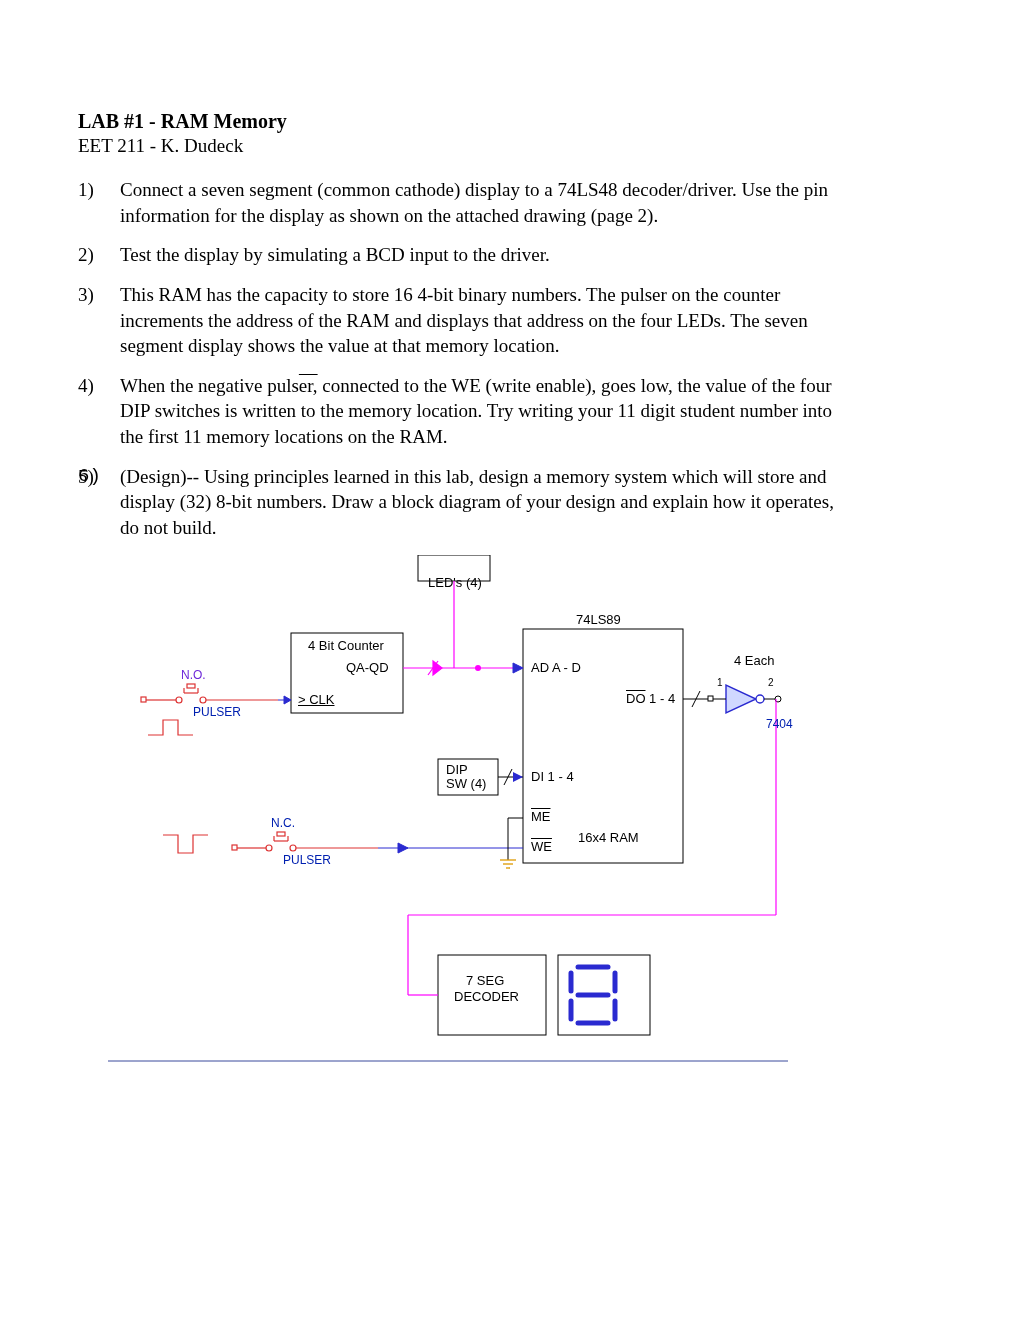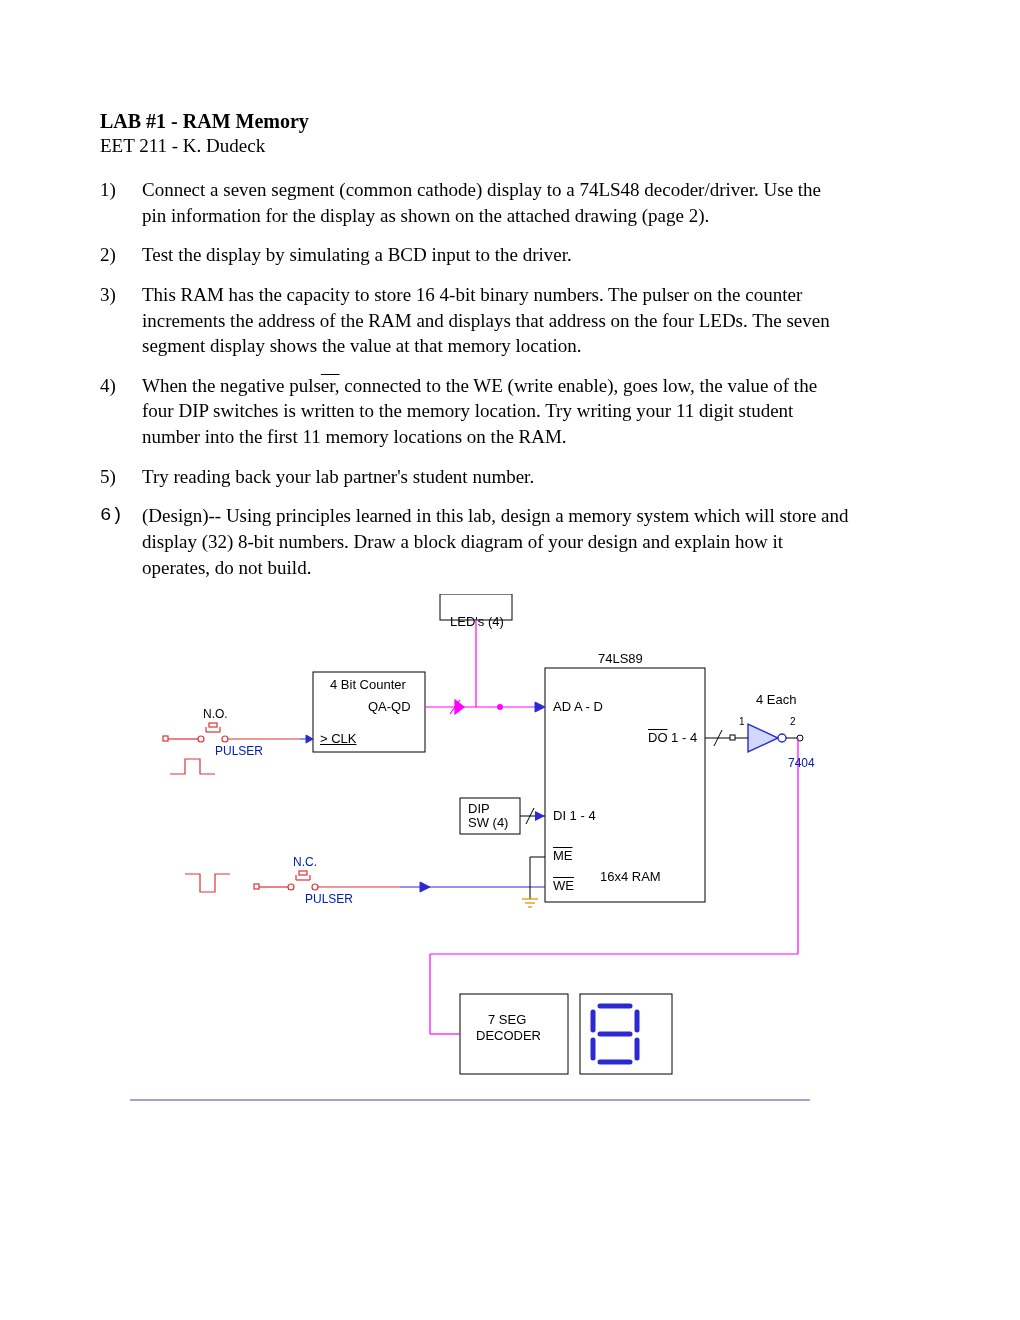--- a/index.html
+++ b/index.html
@@ -1,16 +1,16 @@
 <!DOCTYPE html>
 <html><head>
 <meta charset="utf-8">
 <style>
   body { margin:0; padding:0; background:#fff; font-family:"Times New Roman",serif; color:#000; width:1020px; }
-  .page { padding:110px 170px 40px 100px; }
+  .page { padding:110px 170px 40px 78px; }
   .title { font-weight:bold; font-size:20px; }
   .subtitle { font-size:19px; margin-top:2px; }
   ol.steps { margin:20px 0 0 0; padding:0; list-style:none; }
   ol.steps li { font-size:19px; line-height:1.35; margin:14px 0 14px 0; padding-left:42px; position:relative; }
   ol.steps li .num { position:absolute; left:0; top:0; }
   .mono { font-family:"Courier New",monospace; }
   .overbar { text-decoration:overline; }
   .diagram-wrap { position:relative; width:680px; height:540px; margin:8px 0 0 30px; font-family:Arial,Helvetica,sans-serif; font-size:13px; }
 </style>
 </head>
@@ -18,21 +18,21 @@
 
 <div class="page">
   <div class="title">LAB #1  - RAM Memory</div>
   <div class="subtitle">EET 211 -  K. Dudeck</div>
 
   <ol class="steps">
     <li><span class="num">1)</span><span>Connect a seven segment (common cathode) display to a 74LS48 decoder/driver.  Use the pin information for the display as shown on the attached drawing (page 2).</span></li>
     <li><span class="num">2)</span><span>Test the display by simulating a BCD input to the driver.</span></li>
     <li><span class="num">3)</span><span>This RAM has the capacity to store 16 4-bit binary numbers.  The pulser on the counter increments the address of the RAM and displays that address on the four LEDs. The seven segment display shows the value at that memory location.</span></li>
     <li><span class="num">4)</span><span>When the negative puls<span class="overbar">er,</span> connected to the WE (write enable), goes low, the value of the four DIP switches is written to the memory location.  Try writing your 11 digit student number into the first 11 memory locations on the RAM.</span></li>
-    <li><span class="num">5)</span><span>Try reading back your lab partner's student number.</span></li>
+    <li><span class="num">5)</span></li>
     <li><span class="num mono">6)</span><span>(Design)-- Using principles learned in this lab, design a memory system which will store and display (32) 8-bit numbers.  Draw a block diagram of your design and explain how it operates, do not build.</span></li>
   </ol>
 
   <div class="diagram-wrap">
     <svg width="680" height="540" viewBox="0 0 680 540">
 
       <rect x="310" y="0" width="72" height="26" fill="none" stroke="#000"></rect>
 
       <rect x="183" y="78" width="112" height="80" fill="none" stroke="#000"></rect>
 
@@ -150,21 +150,21 @@
       </g>
 
       <line x1="-10" y1="506" x2="680" y2="506" stroke="#3a4a9c" stroke-width="1"></line>
     </svg>
 
     
     <div style="position:absolute;left:320px;top:5px;margin-top:15px;">LED's (4)</div>
     <div style="position:absolute;left:200px;top:83px;">4 Bit Counter</div>
     <div style="position:absolute;left:238px;top:105px;">QA-QD</div>
     <div style="position:absolute;left:190px;top:137px;text-decoration:underline;">&gt; CLK</div>
-    <div style="position:absolute;left:73px;top:113px;color:#000000;font-size:12px;">N.O.</div>
+    <div style="position:absolute;left:73px;top:113px;color:#6d28d9;font-size:12px;">N.O.</div>
     <div style="position:absolute;left:85px;top:150px;color:#0020b0;font-size:12px;">PULSER</div>
     <div style="position:absolute;left:163px;top:261px;color:#0020b0;font-size:12px;">N.C.</div>
     <div style="position:absolute;left:175px;top:298px;color:#0020b0;font-size:12px;">PULSER</div>
     <div style="position:absolute;left:338px;top:207px;text-align:right;">DIP</div>
     <div style="position:absolute;left:338px;top:221px;">SW (4)</div>
     <div style="position:absolute;left:468px;top:57px;">74LS89</div>
     <div style="position:absolute;left:423px;top:105px;">AD A - D</div>
     <div style="position:absolute;left:518px;top:136px;"><span class="overbar">DO</span> 1 - 4</div>
     <div style="position:absolute;left:423px;top:214px;">DI 1 - 4</div>
     <div style="position:absolute;left:423px;top:254px;"><span class="overbar">ME</span></div>

